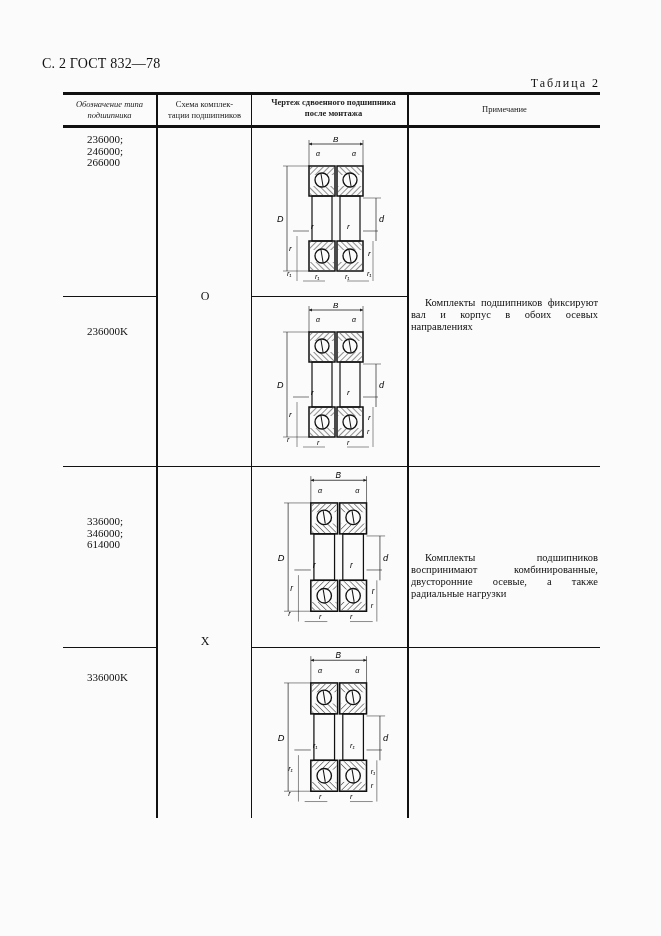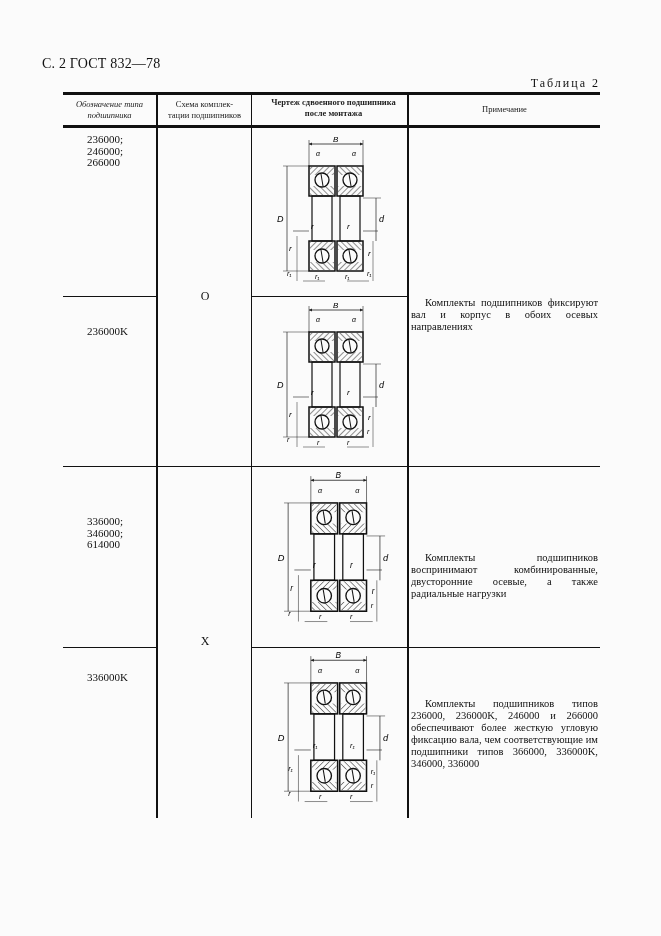--- a/index.html
+++ b/index.html
@@ -70,21 +70,20 @@
   </div>
   <div class="type-cell" style="left:24px;top:580px;">
     <div>336000K</div>
   </div>
 
   <div class="scheme" style="left:95px;top:197px;">O</div>
   <div class="scheme" style="left:95px;top:542px;">X</div>
 
   <div class="note" style="left:348px;top:184px;margin-top:21px;">Комплекты подшипников фиксируют вал и корпус в обоих осевых направлениях</div>
   <div class="note" style="left:348px;top:460px;">Комплекты подшипников воспринимают комбинированные, двусторонние осевые, а также радиальные нагрузки</div>
-  <div class="note" style="left:348px;top:606px;">Комплекты подшипников типов 236000, 236000K, 246000 и 266000 обеспечивают более жесткую угловую фиксацию вала, чем соответствующие им подшипники типов 366000, 336000K, 346000, 336000</div>
 
   <svg class="drawing" style="left:200px;top:44px;" width="135" height="150" viewBox="0 0 135 150">
     <defs>
       <pattern id="hatch" width="4" height="4" patternUnits="userSpaceOnUse" patternTransform="rotate(45)">
         <line x1="0" y1="0" x2="0" y2="4" stroke="#222" stroke-width="1"></line>
       </pattern>
       <pattern id="hatch2" width="4" height="4" patternUnits="userSpaceOnUse" patternTransform="rotate(-45)">
         <line x1="0" y1="0" x2="0" y2="4" stroke="#222" stroke-width="1"></line>
       </pattern>
       <g id="bearing-o">

